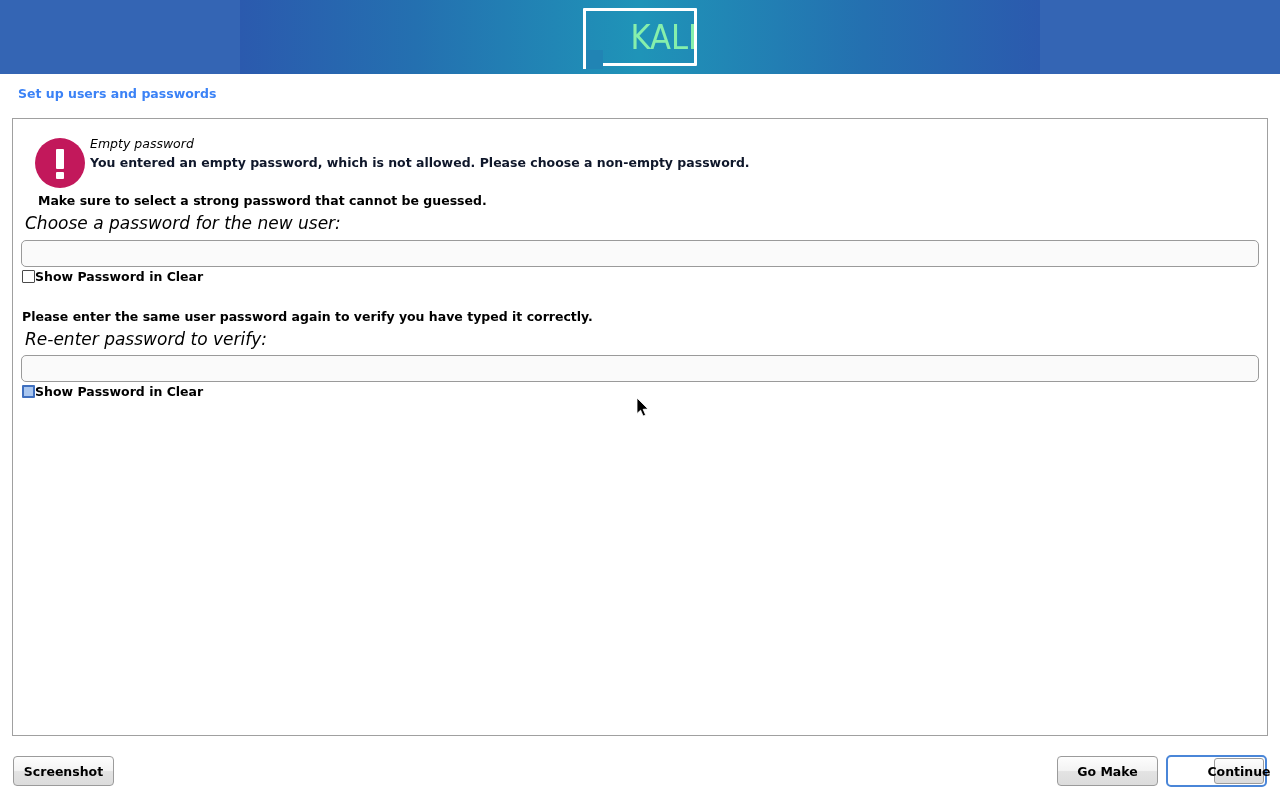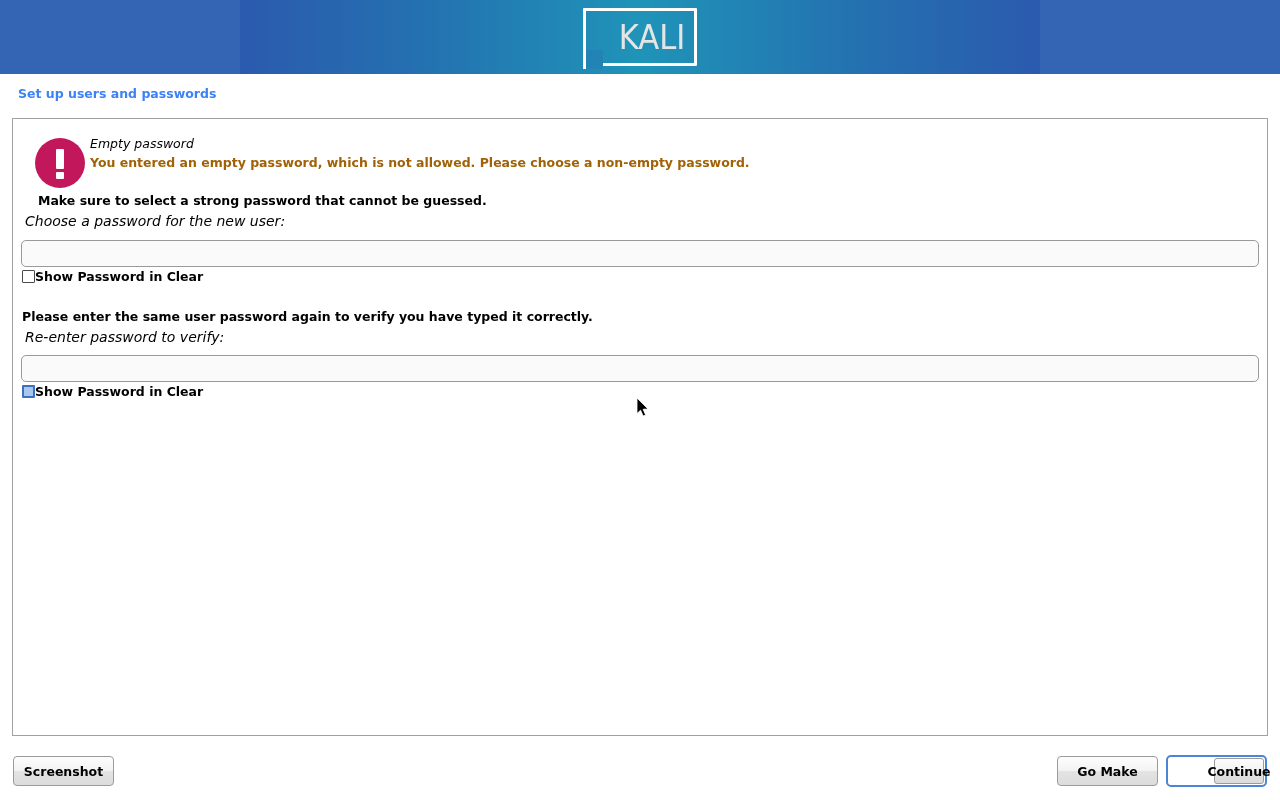--- a/index.html
+++ b/index.html
@@ -62,27 +62,26 @@
     position: absolute;
     left: 0; top: 0;
     width: 3px; height: 19px;
     background: #ffffff;
   }
   .logo-text {
     position: absolute;
     left: 0; top: 0;
     width: 114px; height: 58px;
     line-height: 58px;
-    text-align: center;
-    color: #e5e5e5;
+    text-align: right;
+    color: #86efac;
     font-size: 34px;
     font-family: "DejaVu Sans Condensed", "Liberation Sans Narrow", "Liberation Sans", sans-serif;
     letter-spacing: 0px;
     font-weight: 400;
-    margin-left: 12px;
   }
 
   
   .step-title {
     position: absolute;
     left: 18px; top: 86px;
     font-size: 12.5px;
     font-weight: bold;
     color: #3b82f6;
   }
@@ -129,33 +128,33 @@
     left: 68px; top: 9px;
     font-size: 12.5px;
     font-style: italic;
     color: #000000;
   }
   .err-body {
     position: absolute;
     left: 68px; top: 28px;
     font-size: 12.5px;
     font-weight: bold;
-    color: #a16207;
+    color: #0f172a;
   }
 
   
   .hint-strong {
     position: absolute;
     font-size: 12.5px;
     font-weight: bold;
     color: #000000;
   }
   .field-label {
     position: absolute;
-    font-size: 14px;
+    font-size: 17px;
     font-style: italic;
     color: #000000;
   }
   .text-input {
     position: absolute;
     height: 27px;
     background: #fafafa;
     border: 1px solid #9a9a9a;
     border-radius: 5px;
     font-family: "DejaVu Sans", "Liberation Sans", sans-serif;

